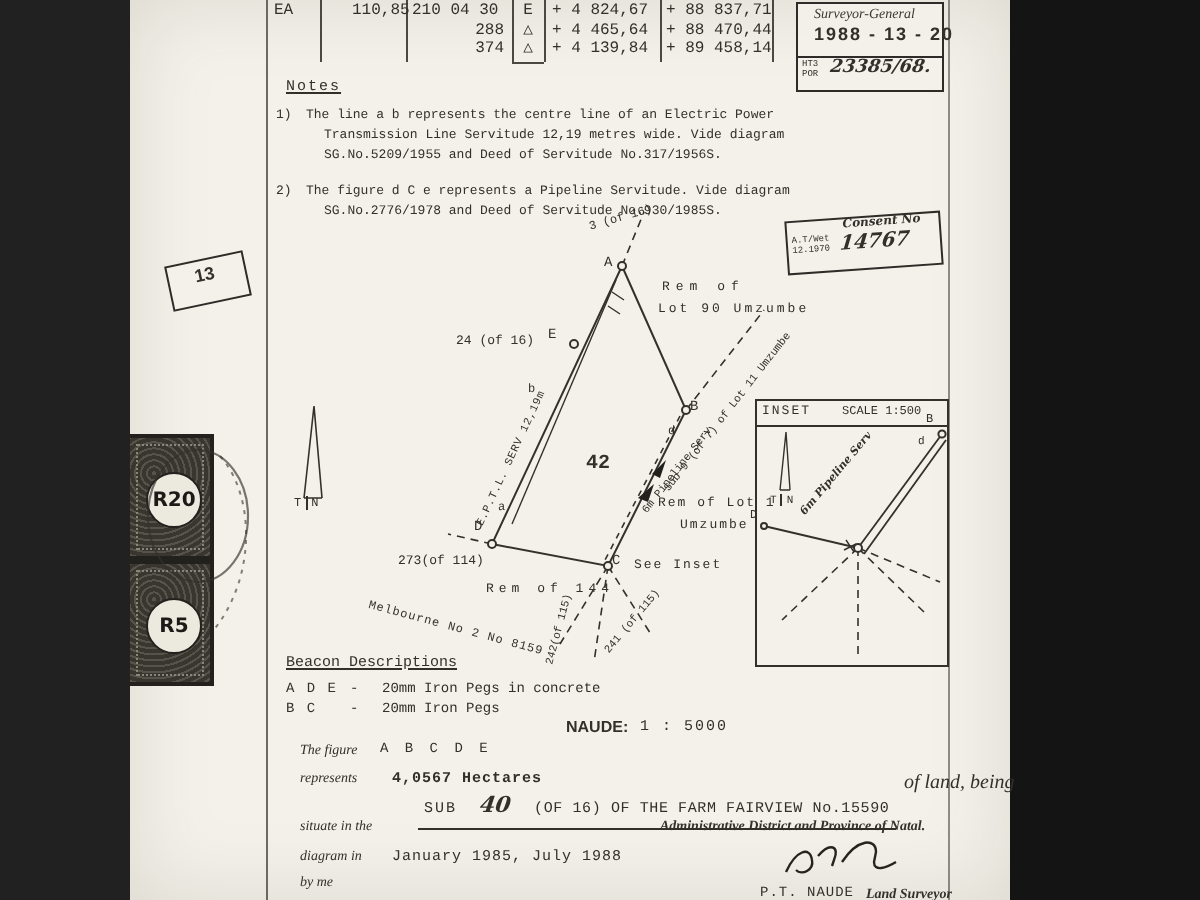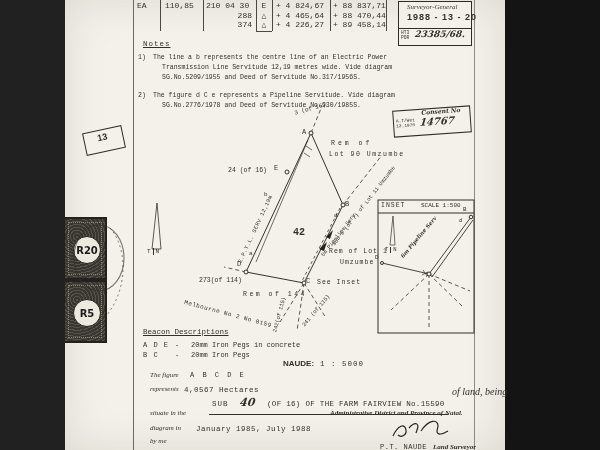--- a/index.html
+++ b/index.html
@@ -41,34 +41,34 @@
   <div>
     <div class="vline" style="left:160px;top:0;height:31px;"></div>
     <div class="vline" style="left:203px;top:0;height:31px;"></div>
     <div class="vline" style="left:256px;top:0;height:31px;"></div>
     <div class="vline" style="left:272px;top:0;height:31px;"></div>
     <div class="vline" style="left:330px;top:0;height:31px;"></div>
     <div class="vline" style="left:386px;top:0;height:31px;"></div>
     <div class="hline" style="left:256px;top:31px;width:16px;"></div>
 
     <div class="t" style="left:137px;top:2px;font-size:8px;">EA</div>
-    <div class="t" style="left:165px;top:2px;font-size:8px;text-align:center;">110,85</div>
+    <div class="t" style="left:176px;top:2px;font-size:8px;text-align:center;">110,85</div>
     <div class="t" style="left:206px;top:2px;width:46px;font-size:8px;">210 04 30</div>
     <div class="t" style="left:256px;top:2px;width:16px;text-align:center;font-size:8px;">E</div>
     <div class="t" style="left:276px;top:2px;font-size:8px;">+ 4 824,67</div>
     <div class="t" style="left:333px;top:2px;font-size:8px;">+ 88 837,71</div>
 
     <div class="t" style="left:206px;top:12px;width:46px;text-align:right;font-size:8px;">288</div>
     <div class="t" style="left:256px;top:12px;width:16px;text-align:center;font-size:8px;">△</div>
     <div class="t" style="left:276px;top:12px;font-size:8px;">+ 4 465,64</div>
     <div class="t" style="left:333px;top:12px;font-size:8px;">+ 88 470,44</div>
 
     <div class="t" style="left:206px;top:21px;width:46px;text-align:right;font-size:8px;">374</div>
     <div class="t" style="left:256px;top:21px;width:16px;text-align:center;font-size:8px;">△</div>
-    <div class="t" style="left:276px;top:21px;font-size:8px;">+ 4 226,27</div>
+    <div class="t" style="left:276px;top:21px;font-size:8px;">+ 4 139,84</div>
     <div class="t" style="left:333px;top:21px;font-size:8px;">+ 89 458,14</div>
   </div>
 
   <div class="stampbox" style="left:398px;top:1px;width:72px;height:26px;">
     <div class="t it" style="left:8px;top:2px;font-size:7px;color:#3a3834;">Surveyor-General</div>
     <div class="t" style="left:8px;top:11px;font-size:9px;font-weight:bold;letter-spacing:1px;font-family:'Liberation Sans','DejaVu Sans',sans-serif;">1988 - 13 - 20</div>
   </div>
   <div class="stampbox" style="left:398px;top:28px;width:72px;height:16px;">
     <div class="t" style="left:2px;top:1px;font-size:4.5px;line-height:1.2;"><span>HT3</span><br><span>POR</span></div>
     <div class="t hand" style="left:16px;top:1px;font-size:9px;transform:skewX(-8deg);">23385/68.</div>
@@ -203,21 +203,21 @@
     <div class="t" style="left:143px;top:352px;font-size:7px;"><span style="display:inline-block;width:32px;letter-spacing:1px;">B C</span><span style="display:inline-block;width:16px;">-</span><span>20mm Iron Pegs</span></div>
   </div>
 
   <div class="t" style="left:283px;top:360px;font-size:8px;font-weight:bold;font-family:'Liberation Sans',sans-serif;">NAUDE:</div>
   <div class="t" style="left:320px;top:360px;font-size:7.5px;letter-spacing:1px;">1 : 5000</div>
 
   <div>
     <div class="t it" style="left:150px;top:372px;font-size:7px;">The figure</div>
     <div class="t" style="left:190px;top:372px;font-size:7px;letter-spacing:2px;">A B C D E</div>
     <div class="t it" style="left:150px;top:386px;font-size:7px;">represents</div>
-    <div class="t" style="left:184px;top:386px;font-size:7.5px;letter-spacing:.5px;">4,0567 Hectares</div>
+    <div class="t" style="left:196px;top:386px;font-size:7.5px;letter-spacing:.5px;font-weight:bold;">4,0567 Hectares</div>
     <div class="t it" style="left:452px;top:386px;font-size:10px;">of land, being</div>
     <div class="t" style="left:209px;top:394px;border-bottom:1px solid #32302b;padding:0 3px 2px 3px;">
       <span style="font-size:7.5px;letter-spacing:1px;">SUB</span>
       <span class="hand" style="font-size:11px;transform:skewX(-8deg);display:inline-block;margin:0 2px;">40</span>
       <span style="font-size:7.5px;letter-spacing:.3px;">(OF 16) OF THE FARM FAIRVIEW No.15590</span>
     </div>
     <div class="t it" style="left:150px;top:410px;font-size:7px;">situate in the</div>
     <div class="t it" style="left:330px;top:410px;font-size:7px;font-weight:bold;">Administrative District and Province of Natal.</div>
     <div class="t it" style="left:150px;top:425px;font-size:7px;">diagram in</div>
     <div class="t" style="left:196px;top:425px;font-size:7.5px;letter-spacing:.5px;">January 1985, July 1988</div>

